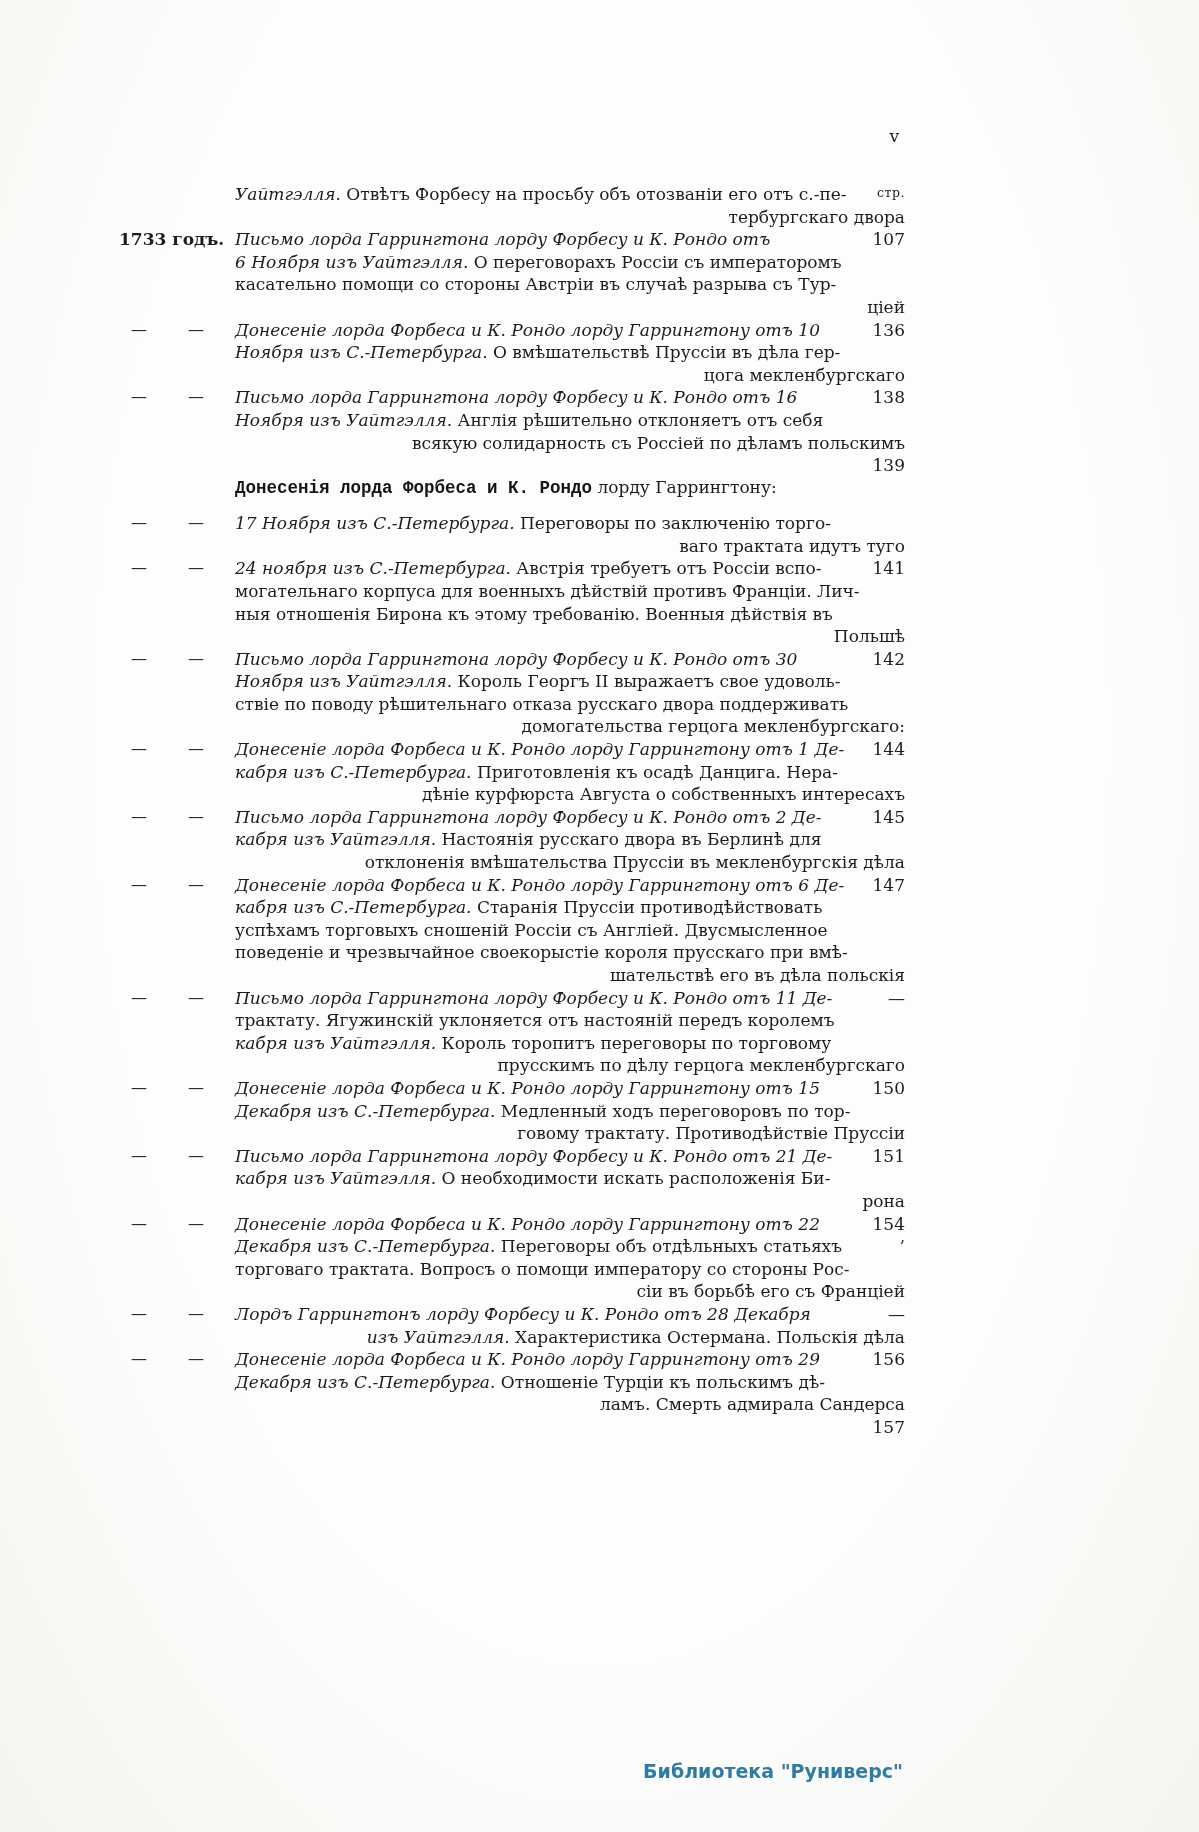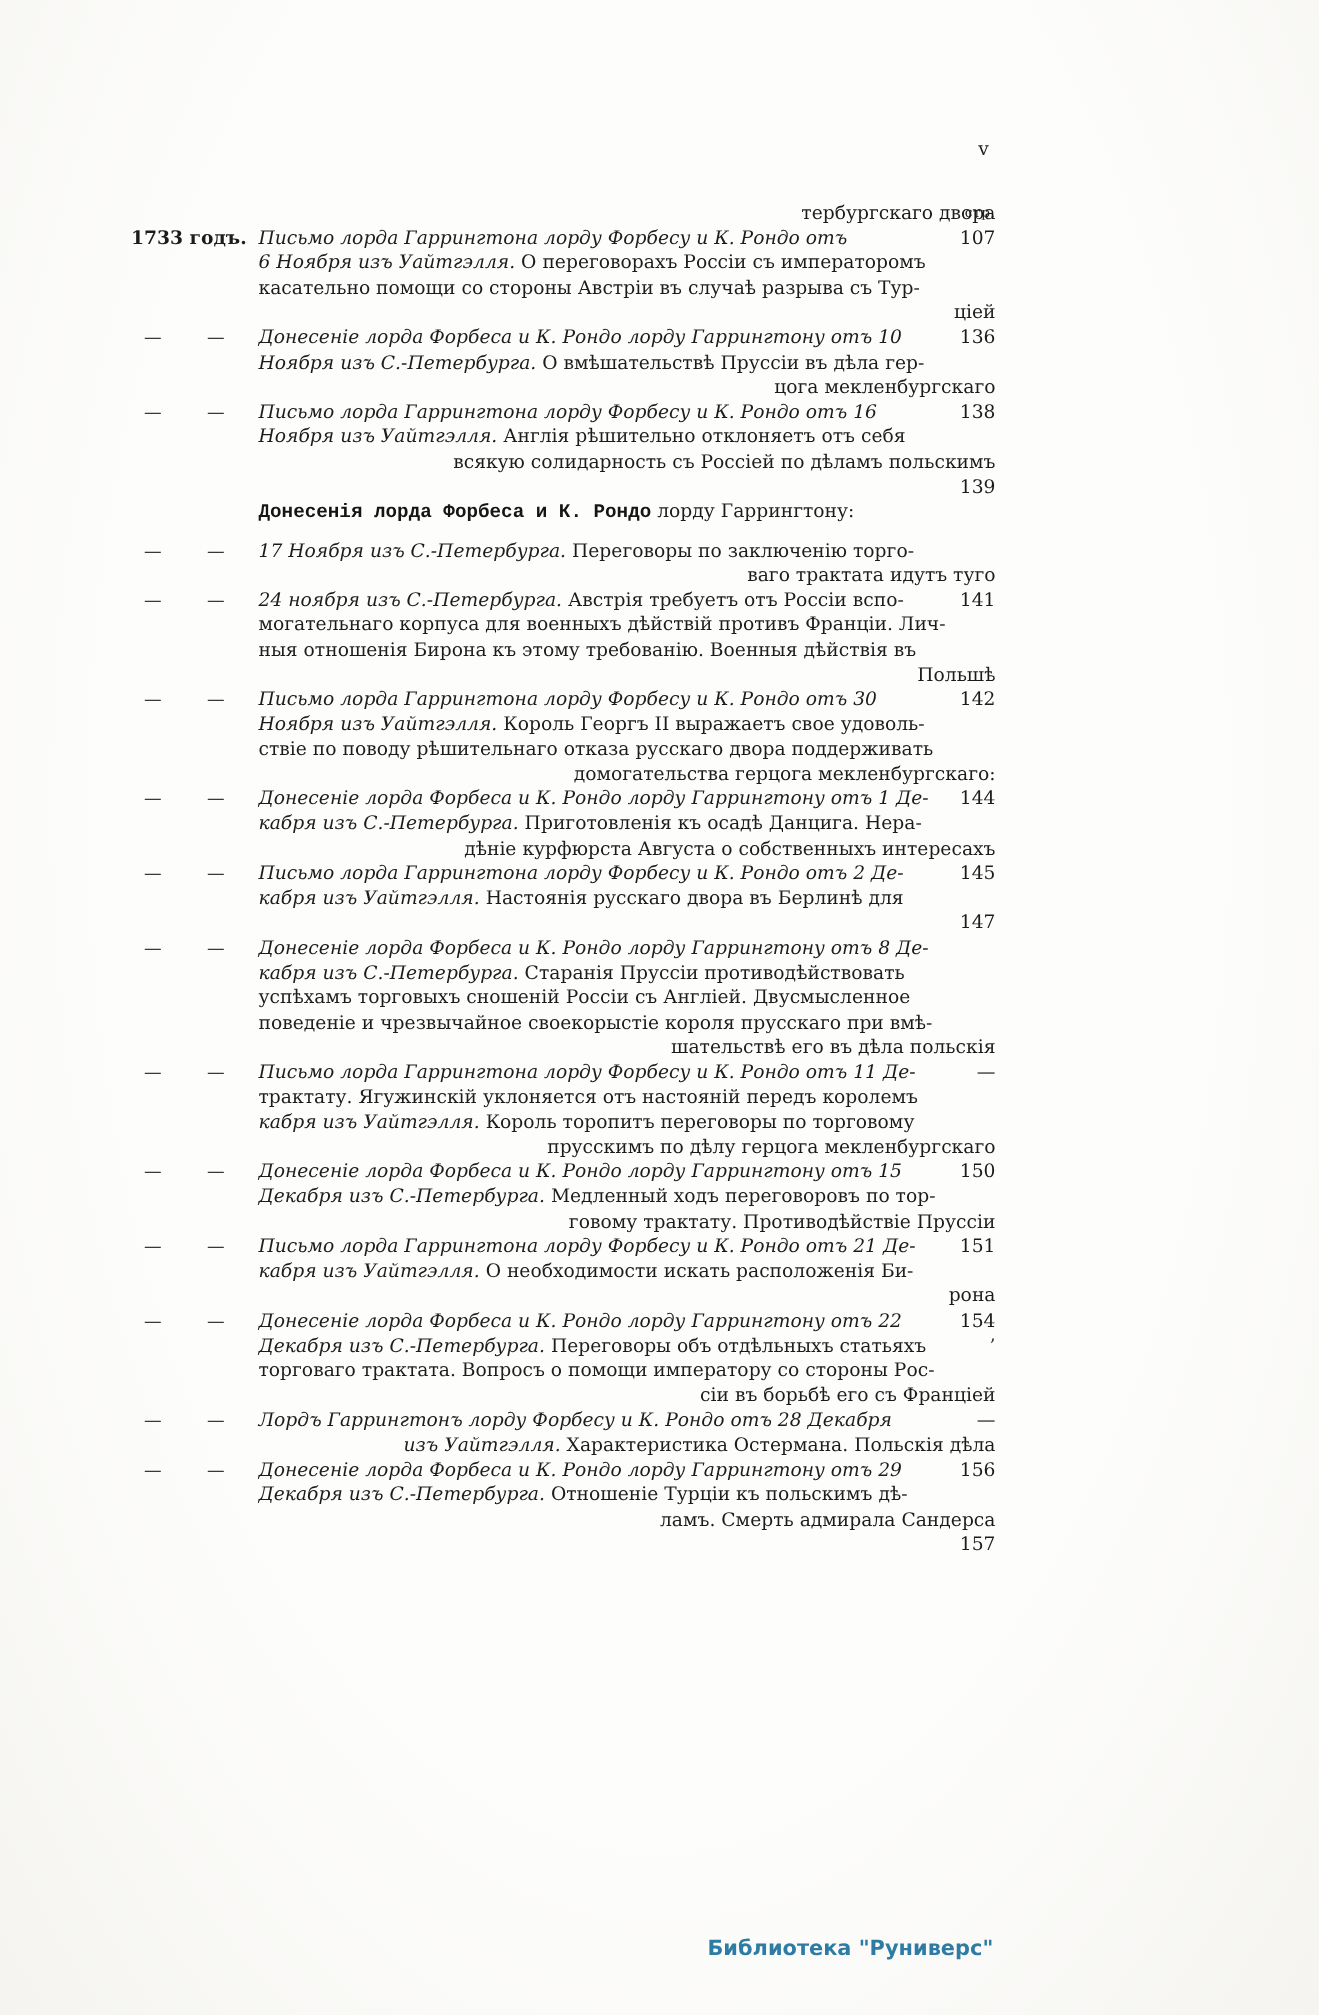--- a/index.html
+++ b/index.html
@@ -75,20 +75,21 @@
 </head>
 <body>
 
 <div class="page">
   <div class="folio">v</div>
   <div class="col-header">стр.</div>
   <div class="toc">
       <div class="row">
         <div class="margin-cell"></div>
         <div class="body-cell">
+          <div class="line"><span class="ltext"><span class="seg it">Уайтгэлля.</span><span class="seg"> Отвѣтъ Форбесу на просьбу объ отозваніи его отъ с.-пе-</span></span></div>
           <div class="line last">
             <span class="ltext"><span class="seg">тербургскаго двора</span></span>
             <span class="dots">..................................................................................................................................</span>
             <span class="pg">107</span>
           </div>
         </div>
       </div>
       <div class="row">
         <div class="margin-cell margin-year">1733 годъ.</div>
         <div class="body-cell">
@@ -180,29 +181,30 @@
             <span class="pg">145</span>
           </div>
         </div>
       </div>
       <div class="row">
         <div class="margin-cell margin-dashes">— —</div>
         <div class="body-cell">
           <div class="line"><span class="ltext"><span class="seg it">Письмо лорда Гаррингтона лорду Форбесу и К. Рондо отъ 2 Де-</span></span></div>
           <div class="line"><span class="ltext"><span class="seg it">кабря изъ Уайтгэлля.</span><span class="seg"> Настоянія русскаго двора въ Берлинѣ для</span></span></div>
           <div class="line last">
+            <span class="ltext"><span class="seg">отклоненія вмѣшательства Пруссіи въ мекленбургскія дѣла</span></span>
             <span class="dots">..................................................................................................................................</span>
             <span class="pg">147</span>
           </div>
         </div>
       </div>
       <div class="row">
         <div class="margin-cell margin-dashes">— —</div>
         <div class="body-cell">
-          <div class="line"><span class="ltext"><span class="seg it">Донесеніе лорда Форбеса и К. Рондо лорду Гаррингтону отъ 8 Де-</span></span></div>
+          <div class="line"><span class="ltext"><span class="seg it">Донесеніе лорда Форбеса и К. Рондо лорду Гаррингтону отъ 6 Де-</span></span></div>
           <div class="line"><span class="ltext"><span class="seg it">кабря изъ С.-Петербурга.</span><span class="seg"> Старанія Пруссіи противодѣйствовать</span></span></div>
           <div class="line"><span class="ltext"><span class="seg">успѣхамъ торговыхъ сношеній Россіи съ Англіей. Двусмысленное</span></span></div>
           <div class="line"><span class="ltext"><span class="seg">поведеніе и чрезвычайное своекорыстіе короля прусскаго при вмѣ-</span></span></div>
           <div class="line last">
             <span class="ltext"><span class="seg">шательствѣ его въ дѣла польскія</span></span>
             <span class="dots">..................................................................................................................................</span>
             <span class="pg">—</span>
           </div>
         </div>
       </div>

